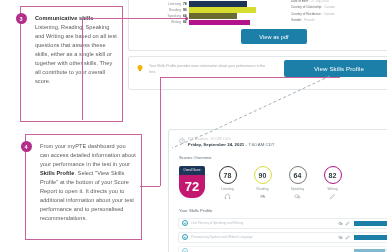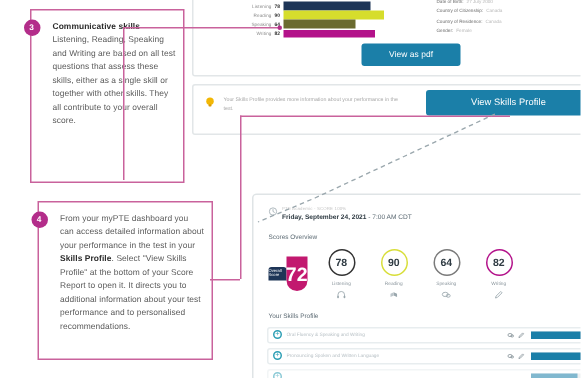--- a/index.html
+++ b/index.html
@@ -102,21 +102,21 @@
   .sr-clock { width: 6px; height: 6px; flex: 0 0 6px; margin-top: 1px; }
   .sr-sub { font-size: 2.9px; color: #c6c6c6; letter-spacing: .04em; margin-bottom: 1.2px; }
   .sr-date { font-size: 4.4px; color: #2f3b43; font-weight: bold; }
   .sr-date span { font-weight: normal; color: #5d6b74; }
 
   .sec-title { font-size: 4.3px; color: #5d6b74; padding-left: 10px; margin-top: 8px; }
 
   .scores { display: flex; align-items: flex-start; gap: 10px; padding: 6px 0 0 10px; }
   .shield {
     width: 26px; height: 32px; position: relative;
-    display: flex; flex-direction: row; align-items: center;
+    display: flex; flex-direction: column; align-items: center;
   }
   .shield-top {
     width: 26px; height: 9px; background: #1d3557;
     border-radius: 2px 2px 0 0;
     display: flex; align-items: center; justify-content: center;
   }
   .shield-top span { font-size: 2.7px; color: #fff; letter-spacing: .02em; }
   .shield-body {
     width: 26px; height: 23px; background: #c2186f;
     border-radius: 0 0 11px 11px;

